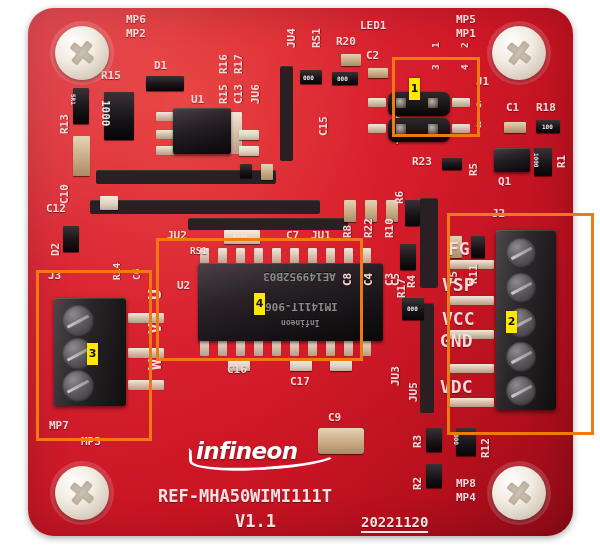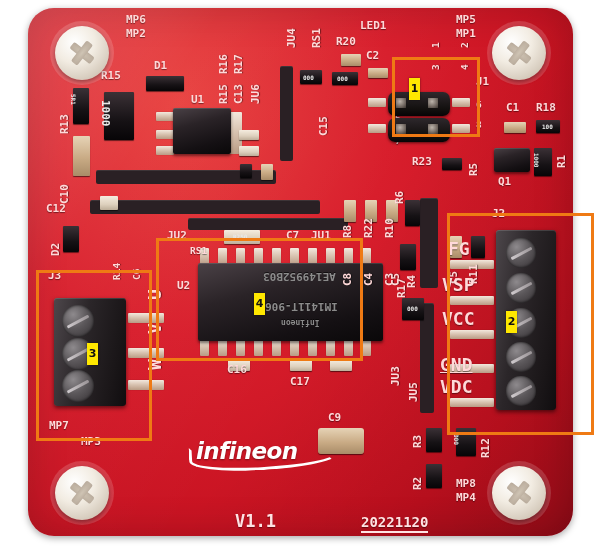--- a/index.html
+++ b/index.html
@@ -408,21 +408,21 @@
     <div class="silk" style="left:464px;top:200px;">J2</div>
     <div class="term" style="left:468px;top:222px;width:60px;height:180px;"></div>
     <div class="screw" style="left:478px;top:230px;width:30px;height:30px;"></div>
     <div class="screw" style="left:478px;top:265px;width:30px;height:30px;"></div>
     <div class="screw" style="left:478px;top:300px;width:30px;height:30px;"></div>
     <div class="screw" style="left:478px;top:334px;width:30px;height:30px;"></div>
     <div class="screw" style="left:478px;top:368px;width:30px;height:30px;"></div>
     <div class="silk big" style="left:420px;top:232px;">FG</div>
     <div class="silk big" style="left:414px;top:268px;">VSP</div>
     <div class="silk big" style="left:414px;top:302px;">VCC</div>
-    <div class="silk big" style="left:412px;top:348px;text-decoration:underline;">GND</div>
+    <div class="silk big" style="left:412px;top:324px;">GND</div>
     <div class="silk big" style="left:412px;top:370px;">VDC</div>
     <div class="pad" style="left:422px;top:252px;width:44px;height:9px;"></div>
     <div class="pad" style="left:422px;top:288px;width:44px;height:9px;"></div>
     <div class="pad" style="left:422px;top:322px;width:44px;height:9px;"></div>
     <div class="pad" style="left:422px;top:356px;width:44px;height:9px;"></div>
     <div class="pad" style="left:422px;top:390px;width:44px;height:9px;"></div>
 
     <div class="silk" style="left:199px;top:356px;">C16</div>
     <div class="silk" style="left:262px;top:368px;">C17</div>
     <div class="silk" style="left:302px;top:368px;"></div>
@@ -443,20 +443,21 @@
     <div class="smd" style="left:398px;top:420px;width:16px;height:24px;"></div>
     <div class="smd" style="left:398px;top:456px;width:16px;height:24px;"></div>
     <div class="silk rot90" style="left:452px;top:450px;">R12</div>
     <div class="smd" style="left:428px;top:420px;width:20px;height:28px;"></div>
     <div class="smdcode" style="left:432px;top:426px;transform:rotate(90deg);transform-origin:left top;">000</div>
 
     <div id="logo" style="left:168px;top:430px;">
       <span>infineon</span>
       <span class="swoosh"></span>
     </div>
+    <div class="boardtitle" style="left:130px;top:478px;font-size:17px;">REF-MHA50WIMI111T</div>
     <div class="boardtitle" style="left:207px;top:503px;font-size:17px;">V1.1</div>
     <div class="boardtitle underline" style="left:333px;top:506px;font-size:14px;">20221120</div>
 
   </div>
 
   <div class="hl" style="left:392px;top:57px;width:88px;height:80px;"></div>
   <div class="marker" style="left:409px;top:78px;">1</div>
 
   <div class="hl" style="left:447px;top:213px;width:147px;height:222px;"></div>
   <div class="marker" style="left:506px;top:311px;">2</div>

